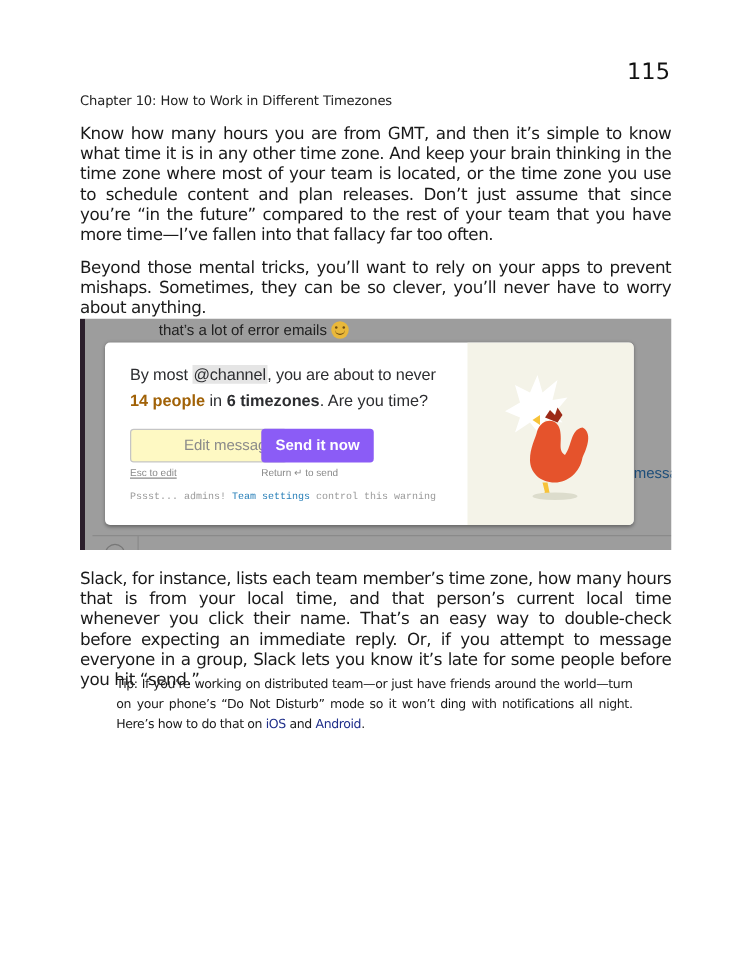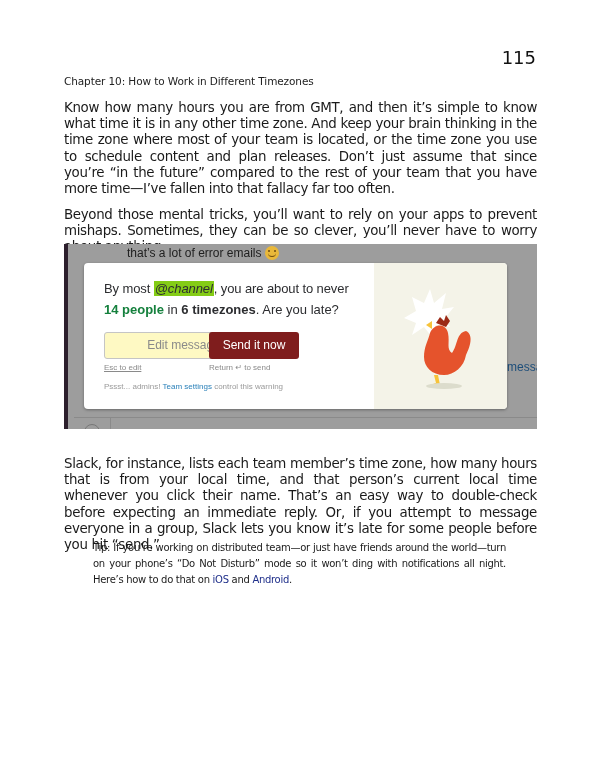--- a/index.html
+++ b/index.html
@@ -10,47 +10,47 @@
   .para { position: absolute; left: 64px; width: 473px; font-size: 13.4px; line-height: 16.2px;
           text-align: justify; letter-spacing: -0.35px; margin: 0; }
   .para.p1 { top: 72px; margin-top: 28px; }
   .para.p2 { top: 207px; }
   .para.p3 { top: 456px; }
   .tip { position: absolute; left: 93px; width: 413px; top: 540px; font-size: 10px; line-height: 16.2px;
          text-align: justify; letter-spacing: -0.3px; margin: 0; }
   .tip a { color: #1f2f8a; text-decoration: none; }
 
   
-  .shot { position: absolute; left: 64px; top: 244px; width: 473px; height: 185px; background: #9d9d9d; overflow: hidden; }
+  .shot { position: absolute; left: 64px; top: 255px; width: 473px; height: 185px; background: #9d9d9d; overflow: hidden; }
   .shot .left-bar { position: absolute; left: 0; top: 0; width: 4px; height: 100%; background: #2c1f2c; }
   .shot .bg-msg { position: absolute; left: 63px; top: 2px; font-size: 12px; color: #202020; font-family: "Liberation Sans", sans-serif; }
   .shot .emoji { display: inline-block; width: 14px; height: 14px; border-radius: 50%; background: #e9b83a; vertical-align: -3px; margin-left: 3px; position: relative; }
   .shot .emoji::before { content: ""; position: absolute; left: 3px; top: 4px; width: 2px; height: 2px; background: #6b4a10; border-radius: 50%; box-shadow: 6px 0 0 #6b4a10; }
   .shot .emoji::after { content: ""; position: absolute; left: 3px; top: 7px; width: 8px; height: 3px; border-bottom: 1.5px solid #6b4a10; border-radius: 0 0 6px 6px; }
   .shot .bg-right1 { position: absolute; left: 443px; top: 47px; font-size: 12px; color: #202020; font-family: "Liberation Sans", sans-serif; margin-left: 31px; }
   .shot .bg-right2 { position: absolute; left: 443px; top: 116px; font-size: 12px; color: #1d4e7a; font-family: "Liberation Sans", sans-serif; }
   .shot .input-bar { position: absolute; left: 10px; top: 173px; width: 463px; height: 20px; border-top: 1px solid #8a8a8a; }
   .shot .input-btn { position: absolute; left: 10px; top: 173px; width: 36px; height: 20px; border-right: 1px solid #8a8a8a; }
   .shot .input-btn::after { content: ""; position: absolute; left: 10px; top: 7px; width: 14px; height: 14px; border: 1.5px solid #777; border-radius: 50%; }
 
   .dialog { position: absolute; left: 20px; top: 19px; width: 423px; height: 146px; background: #ffffff;
             border-radius: 4px; box-shadow: 0 1px 3px rgba(0,0,0,0.35); overflow: hidden; font-family: "Liberation Sans", sans-serif; }
   .dialog .art { position: absolute; right: 0; top: 0; width: 133px; height: 100%; background: #f4f3e8; }
   .dialog .q1 { position: absolute; left: 20px; top: 18px; font-size: 13px; color: #2c2d30; letter-spacing: -0.1px; }
-  .dialog .mention { background: #84cc16; color: #2c2d30; padding: 0 1px; font-style: italic; }
+  .dialog .mention { background: #e5e5e5; color: #2c2d30; padding: 0 1px; }
   .dialog .q2 { position: absolute; left: 20px; top: 39px; font-size: 13px; color: #2c2d30; }
-  .dialog .blue { color: #15803d; font-weight: bold; text-align: right; }
+  .dialog .blue { color: #a16207; font-weight: bold; text-align: right; }
   .dialog .bold { font-weight: bold; }
   .dialog .btn-edit { position: absolute; left: 20px; top: 69px; width: 91px; height: 25px; border: 1px solid #c5c5c5; border-radius: 3px;
                       font-size: 12px; color: #8a8a8a; text-align: center; line-height: 25px; background: #fef9c3; padding-left: 33px; }
-  .dialog .btn-send { position: absolute; left: 125px; top: 69px; width: 90px; height: 27px; border-radius: 3px; background: #7f1d1d;
-                      font-size: 12px; color: #ffffff; font-weight: normal; text-align: center; line-height: 27px; }
+  .dialog .btn-send { position: absolute; left: 125px; top: 69px; width: 90px; height: 27px; border-radius: 3px; background: #8b5cf6;
+                      font-size: 12px; color: #ffffff; font-weight: bold; text-align: center; line-height: 27px; }
   .dialog .hint1 { position: absolute; left: 20px; top: 100px; font-size: 8px; color: #8a8a8a; text-decoration: underline; }
   .dialog .hint2 { position: absolute; left: 125px; top: 100px; font-size: 8px; color: #8a8a8a; }
-  .dialog .psst { position: absolute; left: 20px; top: 119px; font-size: 8px; color: #9a9a9a; }
+  .dialog .psst { position: absolute; left: 20px; top: 119px; font-size: 8px; color: #9a9a9a; font-family: Liberation Mono, monospace; }
   .dialog .psst .link { color: #2a80b9; }
 </style>
 </head>
 <body>
 
 <div class="running-head">Chapter 10: How to Work in Different Timezones</div>
 <div class="page-num">115</div>
 
 <p class="para p1">Know how many hours you are from GMT, and then it’s simple to know what time it is in any other time zone. And keep your brain thinking in the time zone where most of your team is located, or the time zone you use to schedule content and plan releases. Don’t just assume that since you’re “in the future” compared to the rest of your team that you have more time—I’ve fallen into that fallacy far too often.</p>
 <p class="para p2">Beyond those mental tricks, you’ll want to rely on your apps to prevent mishaps. Sometimes, they can be so clever, you’ll never have to worry about anything.</p>
@@ -63,21 +63,21 @@
   <div class="bg-right1">minut</div>
   <div class="bg-right2">messa</div>
   <div class="input-bar"></div>
   <div class="input-btn"></div>
 
   <div class="dialog">
     <div class="q1">
       <span>By most </span><span class="mention">@channel</span><span>, you are about to never</span>
     </div>
     <div class="q2">
-      <span class="blue">14 people</span><span> in </span><span class="bold">6 timezones</span><span>. Are you late?</span>
+      <span class="blue">14 people</span><span> in </span><span class="bold">6 timezones</span><span>. Are you time?</span>
     </div>
     <div class="btn-edit">Edit message</div>
     <div class="btn-send">Send it now</div>
     <div class="hint1">Esc to edit</div>
     <div class="hint2">Return ↵ to send</div>
     <div class="psst">
       <span>Pssst... admins! </span><span class="link">Team settings</span><span> control this warning</span>
     </div>
 
     <div class="art">

